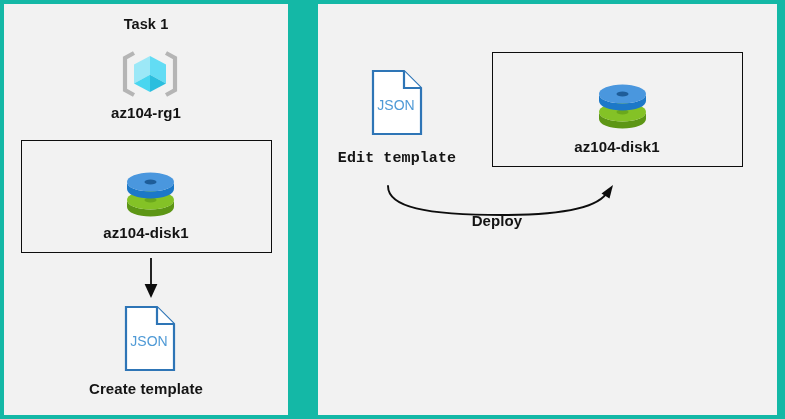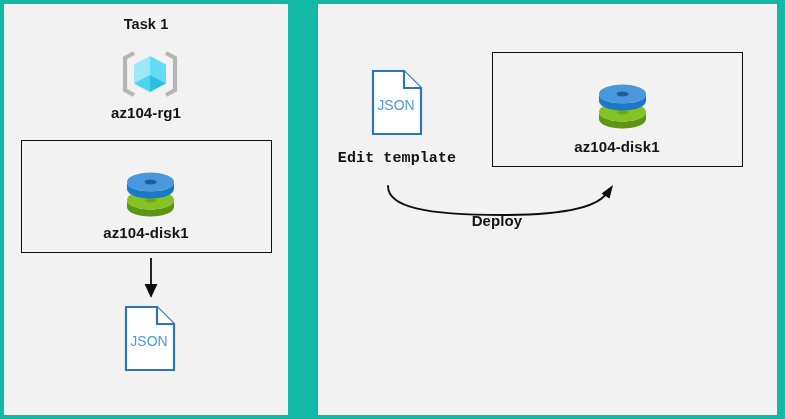--- a/index.html
+++ b/index.html
@@ -136,20 +136,21 @@
   </div>
 
   <div class="icon-wrap" id="json1-icon-wrap">
     <svg width="52" height="67" viewBox="0 0 52 67" xmlns="http://www.w3.org/2000/svg">
       <path d="M2 2 H33 L50 19 V65 H2 Z" fill="#ffffff" stroke="#2e75b6" stroke-width="2.2" stroke-linejoin="miter"></path>
       <path d="M33 2 L33 19 L50 19" fill="#ffffff" stroke="#2e75b6" stroke-width="2.2" stroke-linejoin="miter"></path>
       <text x="25" y="41" text-anchor="middle" font-family="Liberation Sans, sans-serif" font-size="14" fill="#4f9ad6">JSON</text>
     </svg>
   </div>
 
+  <div class="label" id="create-tpl-label">Create template</div>
 
   <div class="panel" id="panel-right"></div>
 
 
   <div class="icon-wrap" id="json2-icon-wrap">
     <svg width="52" height="67" viewBox="0 0 52 67" xmlns="http://www.w3.org/2000/svg">
       <path d="M2 2 H33 L50 19 V65 H2 Z" fill="#ffffff" stroke="#2e75b6" stroke-width="2.2" stroke-linejoin="miter"></path>
       <path d="M33 2 L33 19 L50 19" fill="#ffffff" stroke="#2e75b6" stroke-width="2.2" stroke-linejoin="miter"></path>
       <text x="25" y="41" text-anchor="middle" font-family="Liberation Sans, sans-serif" font-size="14" fill="#4f9ad6">JSON</text>
     </svg>

